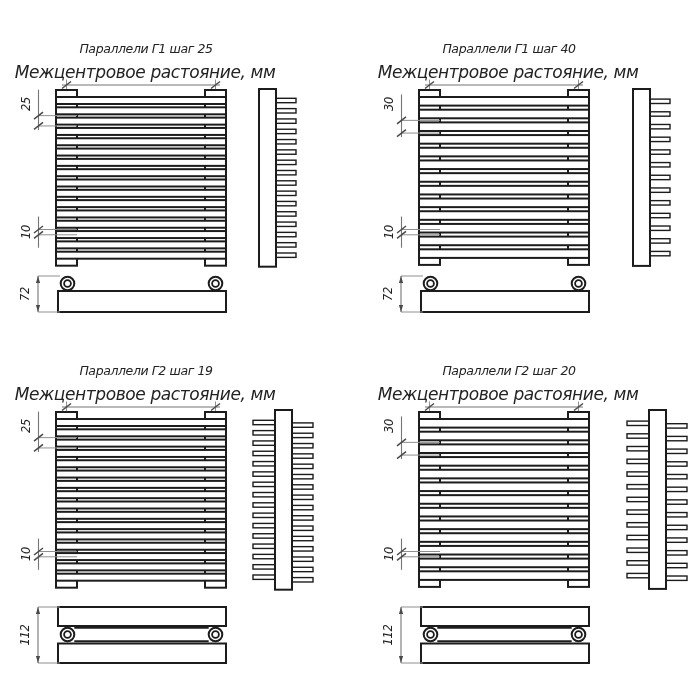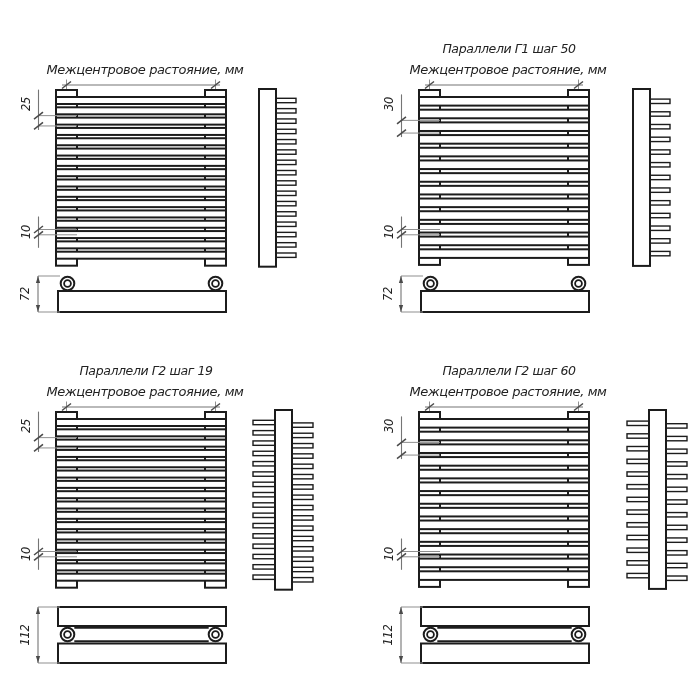--- a/index.html
+++ b/index.html
@@ -13,21 +13,21 @@
   #q2{left:0;top:322px}
   #q3{left:363px;top:322px}
   .drawing{position:absolute;left:0;top:0;}
   .title{
     position:absolute;top:41px;left:146px;transform:translateX(-50%);
     font-style:italic;font-size:12.5px;letter-spacing:-0.4px;
     color:#222;white-space:nowrap;
   }
   .subtitle{
     position:absolute;top:62px;left:145px;transform:translateX(-50%);
-    font-style:italic;font-size:13px;letter-spacing:-0.4px;
+    font-style:italic;font-size:17px;letter-spacing:-0.4px;
     color:#222;white-space:nowrap;
   }
   .vdim{
     position:absolute;transform:translate(-50%,-50%) rotate(-90deg);
     font-style:italic;font-size:11.5px;color:#222;white-space:nowrap;
     letter-spacing:-0.3px;
   }
   .dim-pitch{left:26px;top:104px}
   .dim-gap{left:26px;top:232px}
   .dim-depth{left:25px;top:294px}
@@ -92,20 +92,21 @@
       <circle cx="67.5" cy="283.5" r="6.8" fill="#fff" stroke="#1c1c1c" stroke-width="2"></circle>
       <circle cx="67.5" cy="283.5" r="3.4" fill="#fff" stroke="#1c1c1c" stroke-width="1.8"></circle>
       <circle cx="215.5" cy="283.5" r="6.8" fill="#fff" stroke="#1c1c1c" stroke-width="2"></circle>
       <circle cx="215.5" cy="283.5" r="3.4" fill="#fff" stroke="#1c1c1c" stroke-width="1.8"></circle>
       <line x1="38" y1="276" x2="60" y2="276" stroke="#8f8f8f" stroke-width="1"></line>
       <line x1="38" y1="312" x2="60" y2="312" stroke="#8f8f8f" stroke-width="1"></line>
       <line x1="38" y1="276" x2="38" y2="312" stroke="#757575" stroke-width="1.1"></line>
       <polygon points="38,276 35.9,283 40.1,283" fill="#4a4a4a"></polygon>
       <polygon points="38,312 35.9,305 40.1,305" fill="#4a4a4a"></polygon>
     </svg>
+  <div class="title">Параллели Г1 шаг 25</div>
   <div class="subtitle">Межцентровое растояние, мм</div>
   <div class="vdim dim-pitch">25</div>
   <div class="vdim dim-gap">10</div>
   <div class="vdim dim-depth">72</div>
 </div>
 
 <div class="quadrant g1" id="q1">
   <svg class="drawing" width="350" height="350" viewBox="0 0 350 350">
       <line x1="62" y1="85" x2="220" y2="85" stroke="#757575" stroke-width="1.1"></line>
       <line x1="66.5" y1="79.5" x2="66.5" y2="93" stroke="#8f8f8f" stroke-width="1"></line>
@@ -155,21 +156,21 @@
       <circle cx="67.5" cy="283.5" r="6.8" fill="#fff" stroke="#1c1c1c" stroke-width="2"></circle>
       <circle cx="67.5" cy="283.5" r="3.4" fill="#fff" stroke="#1c1c1c" stroke-width="1.8"></circle>
       <circle cx="215.5" cy="283.5" r="6.8" fill="#fff" stroke="#1c1c1c" stroke-width="2"></circle>
       <circle cx="215.5" cy="283.5" r="3.4" fill="#fff" stroke="#1c1c1c" stroke-width="1.8"></circle>
       <line x1="38" y1="276" x2="60" y2="276" stroke="#8f8f8f" stroke-width="1"></line>
       <line x1="38" y1="312" x2="60" y2="312" stroke="#8f8f8f" stroke-width="1"></line>
       <line x1="38" y1="276" x2="38" y2="312" stroke="#757575" stroke-width="1.1"></line>
       <polygon points="38,276 35.9,283 40.1,283" fill="#4a4a4a"></polygon>
       <polygon points="38,312 35.9,305 40.1,305" fill="#4a4a4a"></polygon>
     </svg>
-  <div class="title">Параллели Г1 шаг 50</div>
+  <div class="title">Параллели Г1 шаг 40</div>
   <div class="subtitle">Межцентровое растояние, мм</div>
   <div class="vdim dim-pitch">30</div>
   <div class="vdim dim-gap">10</div>
   <div class="vdim dim-depth">72</div>
 </div>
 
 <div class="quadrant g2" id="q2">
   <svg class="drawing" width="350" height="350" viewBox="0 0 350 350">
       <line x1="62" y1="85" x2="220" y2="85" stroke="#757575" stroke-width="1.1"></line>
       <line x1="66.5" y1="79.5" x2="66.5" y2="93" stroke="#8f8f8f" stroke-width="1"></line>
@@ -324,18 +325,18 @@
       <circle cx="67.5" cy="312.5" r="3.4" fill="#fff" stroke="#1c1c1c" stroke-width="1.8"></circle>
       <circle cx="215.5" cy="312.5" r="6.8" fill="#fff" stroke="#1c1c1c" stroke-width="2"></circle>
       <circle cx="215.5" cy="312.5" r="3.4" fill="#fff" stroke="#1c1c1c" stroke-width="1.8"></circle>
       <rect x="58" y="321.5" width="168" height="19.5" fill="#fff" stroke="#1c1c1c" stroke-width="2"></rect>
       <line x1="38" y1="285" x2="60" y2="285" stroke="#8f8f8f" stroke-width="1"></line>
       <line x1="38" y1="341" x2="60" y2="341" stroke="#8f8f8f" stroke-width="1"></line>
       <line x1="38" y1="285" x2="38" y2="341" stroke="#757575" stroke-width="1.1"></line>
       <polygon points="38,285 35.9,292 40.1,292" fill="#4a4a4a"></polygon>
       <polygon points="38,341 35.9,334 40.1,334" fill="#4a4a4a"></polygon>
     </svg>
-  <div class="title">Параллели Г2 шаг 60</div>
+  <div class="title">Параллели Г2 шаг 20</div>
   <div class="subtitle">Межцентровое растояние, мм</div>
   <div class="vdim dim-pitch">30</div>
   <div class="vdim dim-gap">10</div>
   <div class="vdim dim-depth">112</div>
 </div>
 
 </body></html>

